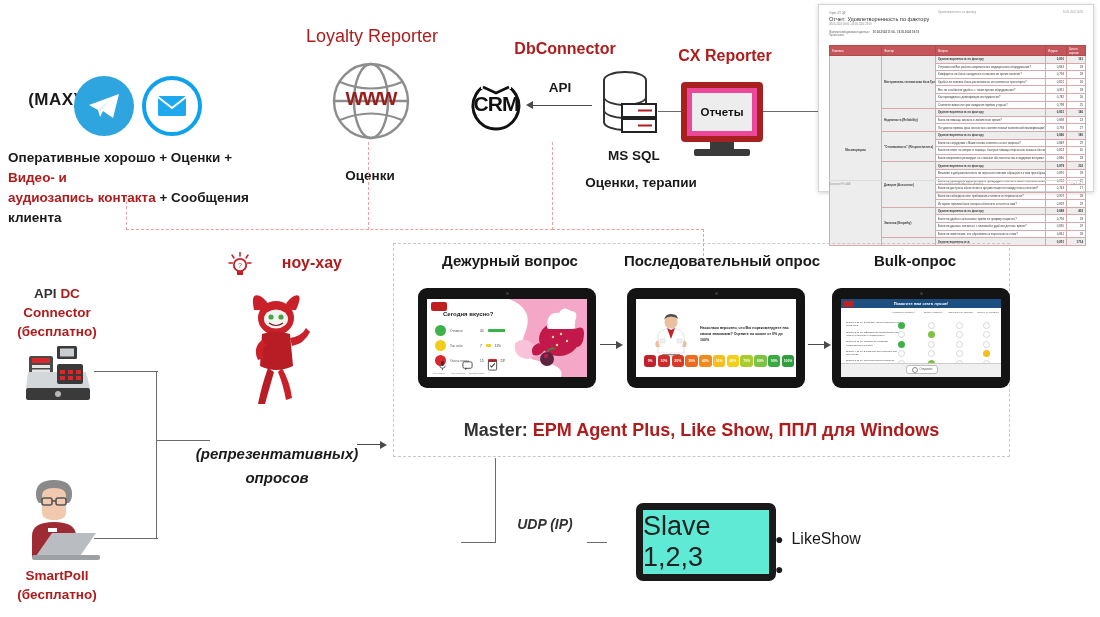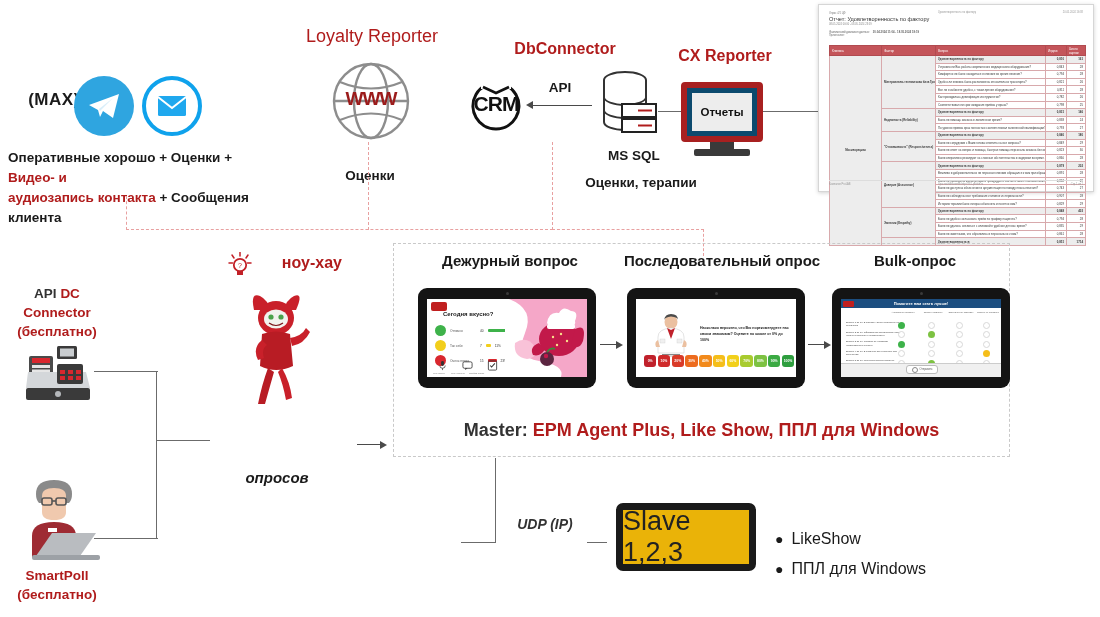--- a/index.html
+++ b/index.html
@@ -30,21 +30,21 @@
   #dbc-title{left:490px;top:40px;width:150px;font-size:16px;font-weight:bold;}
   #crm{left:465px;top:80px;width:62px;height:52px;}
   #crm .txt{position:absolute;left:0;top:12px;width:62px;text-align:center;
             font-size:21px;font-weight:bold;letter-spacing:-1px;color:#111;}
   #api-label{left:538px;top:80px;width:44px;font-size:13.5px;font-weight:bold;}
   #db-icon{left:598px;top:70px;width:60px;height:68px;}
   #mssql-label{left:608px;top:148px;width:80px;font-size:13.5px;font-weight:bold;}
   #ocenki-2{left:566px;top:175px;width:150px;font-size:13.5px;font-weight:bold;}
 
   #cx-title{left:665px;top:47px;width:120px;font-size:16px;font-weight:bold;}
-  #monitor{left:681px;top:82px;width:82px;height:60px;background:#0c4a6e;
+  #monitor{left:681px;top:82px;width:82px;height:60px;background:#ec4899;
            border:6px solid #A82020;border-radius:4px;box-sizing:border-box;}
   #monitor .scr{position:absolute;left:5px;top:5px;right:5px;bottom:5px;background:#EDEDED;
                 display:flex;align-items:center;justify-content:center;
                 font-size:11.5px;font-weight:bold;color:#111;}
   #monitor-neck{left:710px;top:142px;width:24px;height:9px;background:#3A3A3A;}
   #monitor-base{left:694px;top:149px;width:56px;height:7px;background:#3A3A3A;
                 border-radius:2px;}
 
   
   #report{left:818px;top:4px;width:276px;height:188px;background:#fff;
@@ -143,21 +143,21 @@
            border-top:.5px solid #ccc;}
   .t3-send{position:absolute;left:50%;margin-left:-15px;bottom:3px;width:30px;height:7px;
            background:#fff;border:.5px solid #bbb;border-radius:3px;font-size:2.6px;
            color:#555;display:flex;align-items:center;justify-content:center;gap:2px;}
 
   #master-line{left:398px;top:420px;width:607px;font-size:18px;font-weight:bold;text-align:center;}
 
   
   #udp-label{left:506px;top:516px;width:78px;font-size:14px;font-style:italic;font-weight:bold;
              color:#333;text-align:center;}
-  #slave{left:616px;top:503px;width:140px;height:68px;background:#eab308;border:7px solid #1a1a1a;
+  #slave{left:636px;top:503px;width:140px;height:78px;background:#5eead4;border:7px solid #1a1a1a;
          border-radius:7px;box-sizing:border-box;display:flex;align-items:center;
          justify-content:center;font-size:27px;color:#222;}
   #bullets{left:775px;top:524px;width:260px;font-size:16px;line-height:30px;}
   #bullets div{display:flex;align-items:baseline;gap:8px;}
   #bullets .dot{font-size:14px;}
   .arrow-line{background:#4a4a4a;height:1.4px;}
   .arrow-head{width:0;height:0;border-top:4px solid transparent;border-bottom:4px solid transparent;
               border-left:7px solid #4a4a4a;}
 </style>
 </head>
@@ -496,21 +496,21 @@
     <path d="M31 35 Q38 40 45 35" fill="none" stroke="#7a1318" stroke-width="1.2"></path>
     <path d="M24 46 Q38 41 52 46 L55 78 Q38 86 22 78 Z" fill="#B81C24"></path>
     <path d="M52 50 Q64 48 68 40 L72 44 Q66 56 54 58 Z" fill="#C9202A"></path>
     <path d="M24 52 Q14 60 20 72 L26 70 Q23 61 29 57 Z" fill="#C9202A"></path>
     <path d="M30 80 Q24 96 20 116 L27 116 Q32 98 36 84 Z" fill="#B81C24"></path>
     <path d="M44 80 Q52 94 54 110 L48 112 Q45 96 40 84 Z" fill="#C9202A"></path>
   </svg>
 </div>
 <div class="abs ctr" id="start-caption">
   <br>
-  <br>
+  <span>(репрезентативных)</span><br>
   <span>опросов</span>
 </div>
 
 <div class="abs arrow-line" style="left:357px;top:444px;width:24px;"></div>
 <div class="abs arrow-head" style="left:380px;top:441px;"></div>
 
 <div class="abs" id="masterbox"></div>
 <div class="tab-title abs" id="t1-title">Дежурный вопрос</div>
 <div class="tab-title abs" id="t2-title">Последовательный опрос</div>
 <div class="tab-title abs" id="t3-title">Bulk-опрос</div>
@@ -684,15 +684,14 @@
 <div class="abs gline" style="left:587px;top:542px;width:20px;height:1.4px;"></div>
 <div class="abs" id="udp-label">UDP (IP)</div>
 <div class="abs" id="slave">Slave 1,2,3</div>
 <div class="abs" id="bullets">
   <div>
       <span class="dot">●</span>
       <span>LikeShow</span>
     </div>
   <div>
       <span class="dot">●</span>
-      <span>ППЛ для Windows</span>
     </div>
 </div>
 
 </body></html>

